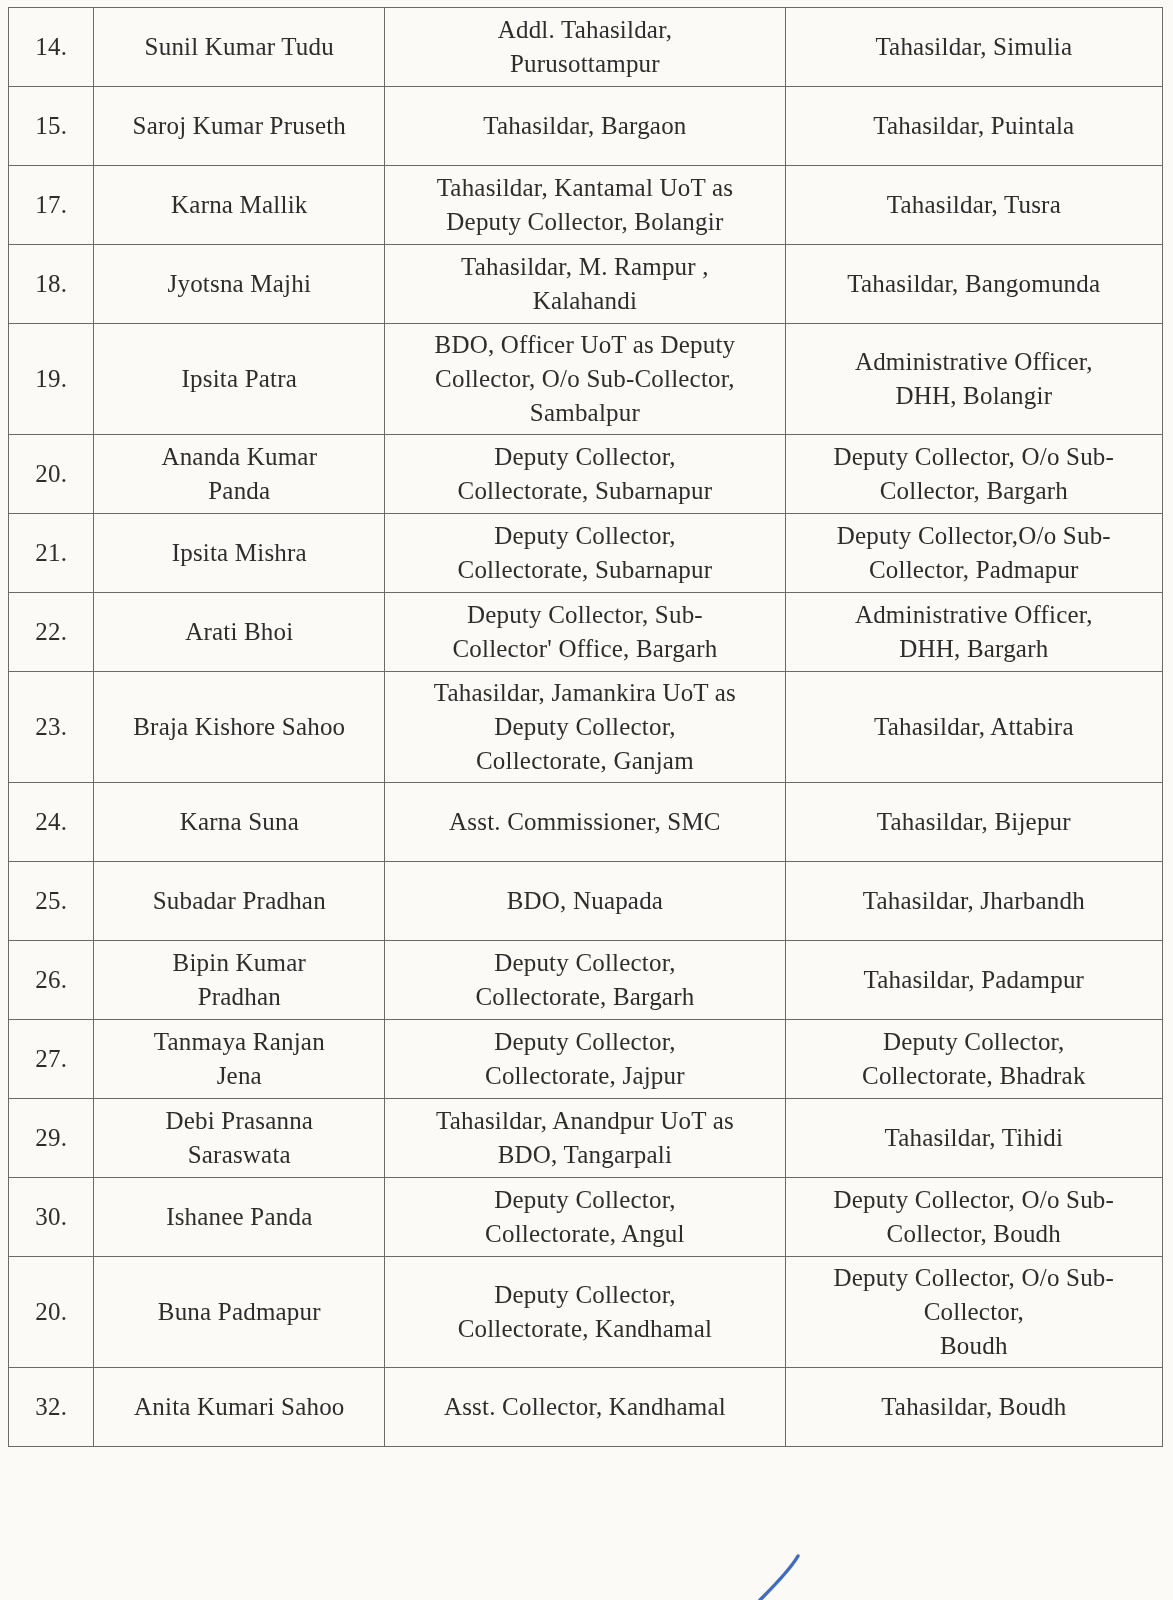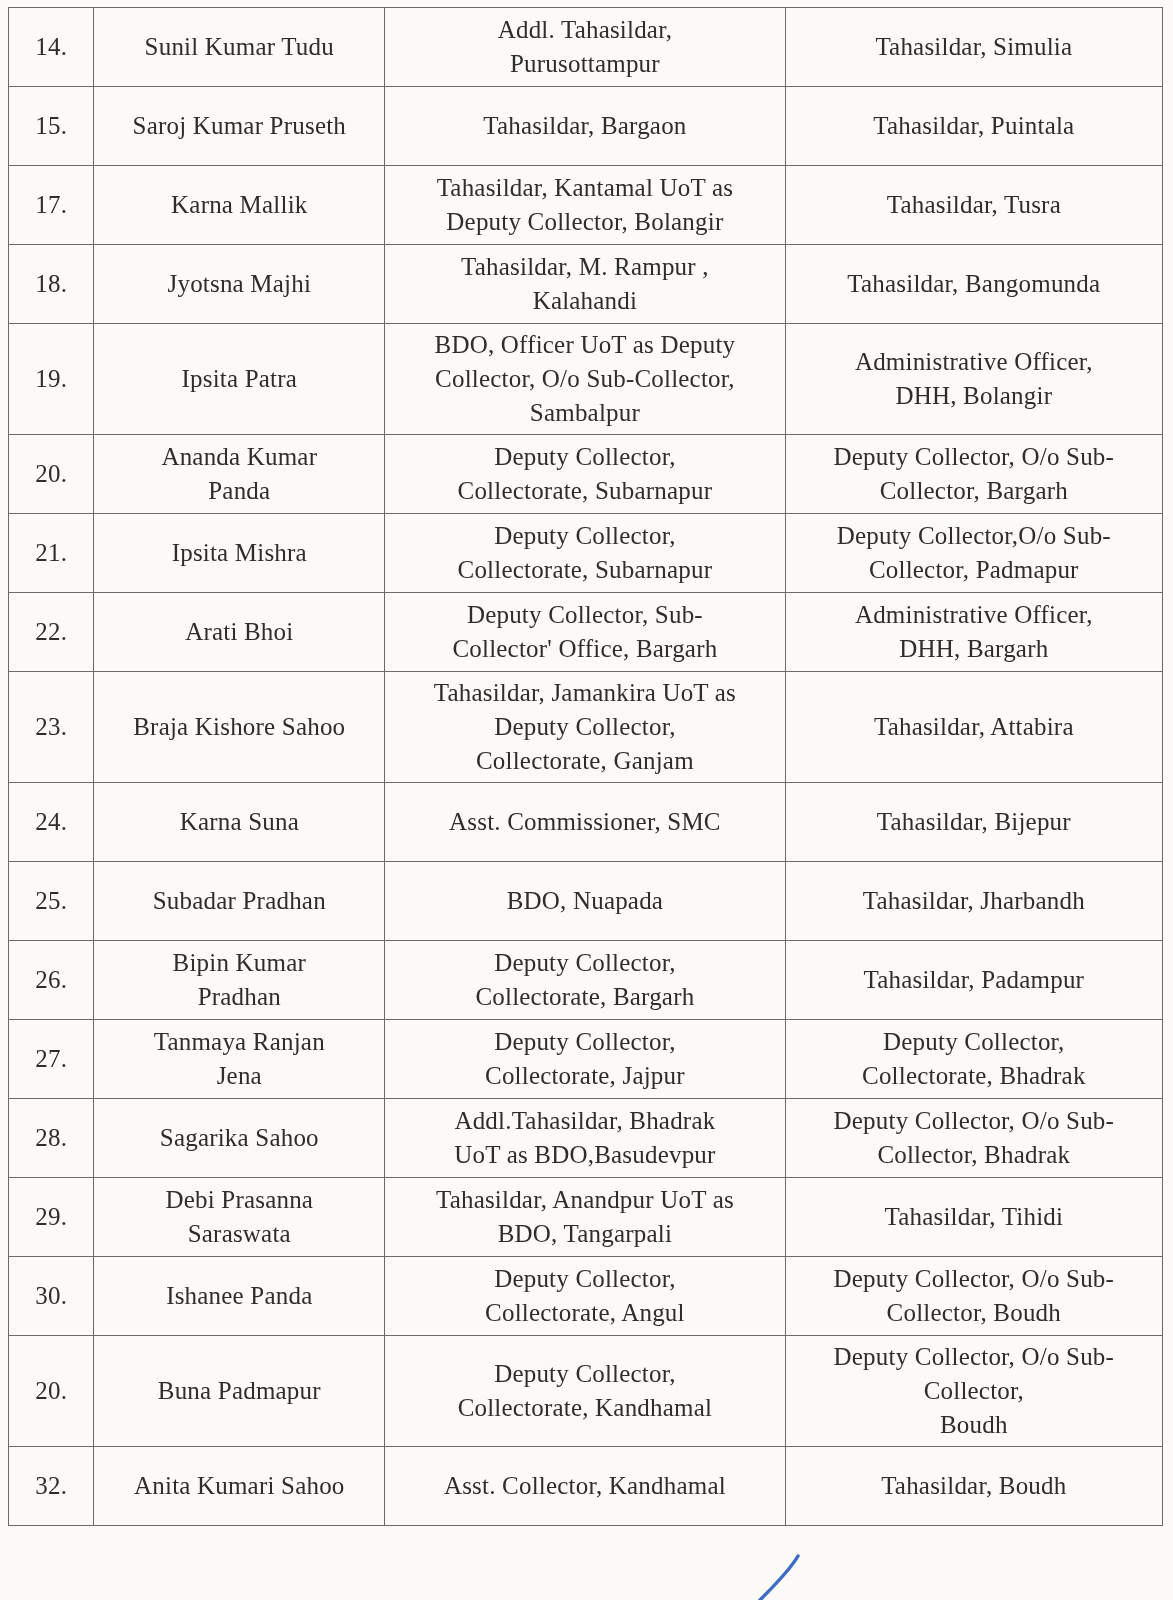--- a/index.html
+++ b/index.html
@@ -176,28 +176,20 @@
   <tr>
     <td class="c-serial">27.</td>
     <td class="c-name">Tanmaya Ranjan
 Jena</td>
     <td class="c-prev">Deputy Collector,
 Collectorate, Jajpur</td>
     <td class="c-new">Deputy Collector,
 Collectorate, Bhadrak</td>
   </tr>
 
-  <tr>
-    <td class="c-serial">28.</td>
-    <td class="c-name">Sagarika Sahoo</td>
-    <td class="c-prev">Addl.Tahasildar, Bhadrak
-UoT as BDO,Basudevpur</td>
-    <td class="c-new">Deputy Collector, O/o Sub-
-Collector, Bhadrak</td>
-  </tr>
 
   <tr>
     <td class="c-serial">29.</td>
     <td class="c-name">Debi Prasanna
 Saraswata</td>
     <td class="c-prev">Tahasildar, Anandpur UoT as
 BDO, Tangarpali</td>
     <td class="c-new">Tahasildar, Tihidi</td>
   </tr>
 

